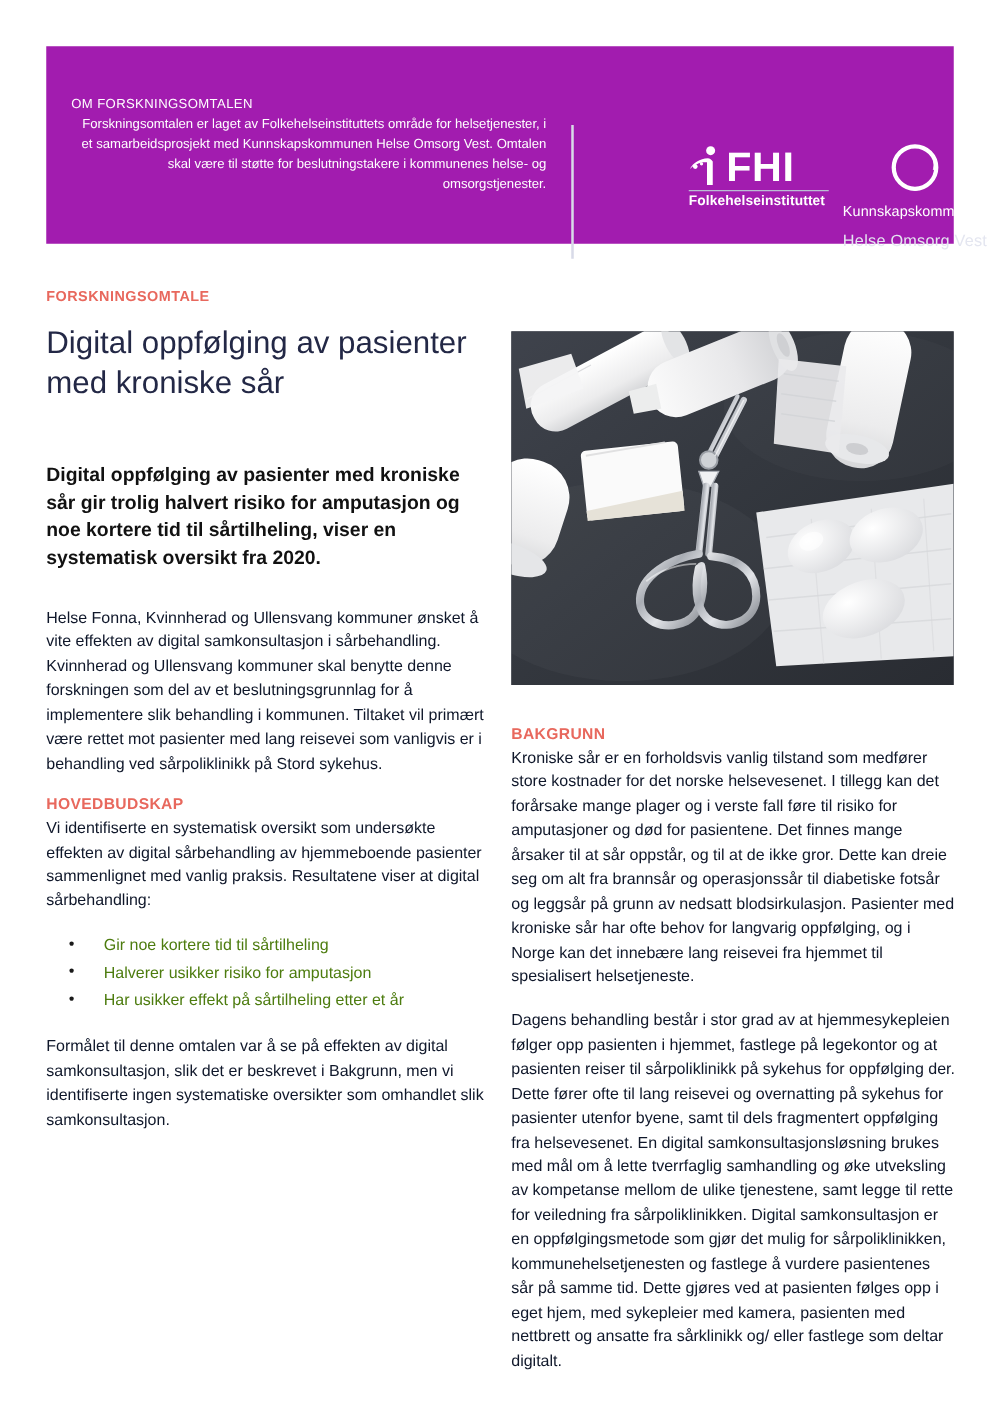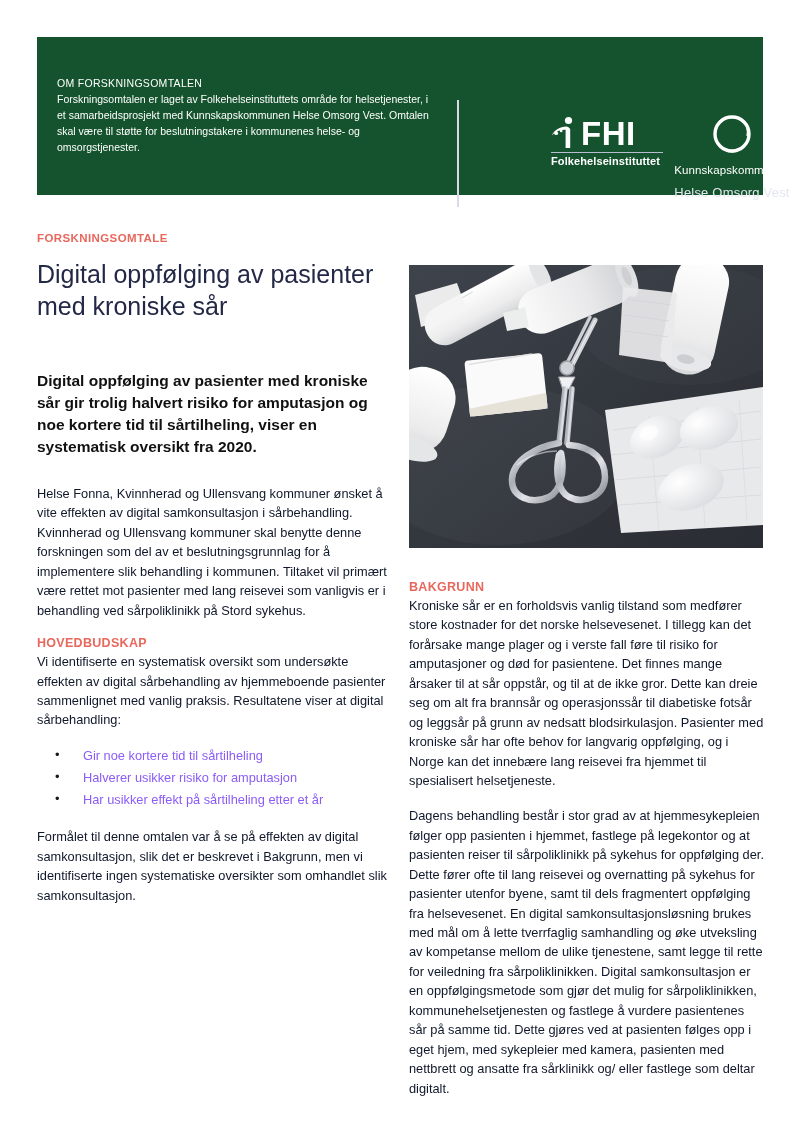--- a/index.html
+++ b/index.html
@@ -15,41 +15,42 @@
     position: relative;
   }
 
   .page { position: relative; width: 800px; height: 1132px; }
 
   
   .banner {
     position: absolute;
     left: 37px; top: 37px;
     width: 726px; height: 158px;
-    background: #14532d;
+    background: #a21caf;
     display: flex;
     align-items: center;
   }
   .banner-text {
     padding-left: 20px;
     width: 400px;
     color: #ffffff;
   }
   .banner-title {
     font-size: 10.5px;
     letter-spacing: 0.3px;
     line-height: 1.52;
     margin: 0 0 0 0;
     font-weight: 400;
   }
   .banner-body {
     font-size: 10.5px;
     line-height: 1.52;
     margin: 0;
     font-weight: 400;
+    text-align: right;
   }
   .banner-divider {
     position: absolute;
     left: 420px; top: 63px;
     width: 1.5px; height: 107px;
     background: #d8dae8;
   }
 
   
   .logo-fhi {
@@ -133,21 +134,21 @@
     margin: 16px 0 18px 0;
     padding: 0 0 0 18px;
     list-style: none;
   }
   ul.bullets li {
     position: relative;
     font-size: 12.8px;
     line-height: 1.5;
     margin-bottom: 3px;
     padding-left: 28px;
-    color: #8b5cf6;
+    color: #4d7c0f;
   }
   ul.bullets li::before {
     content: "\2022";
     position: absolute;
     left: 0; top: -1px;
     font-size: 13px;
     color: #1a1a1a;
   }
 
   

